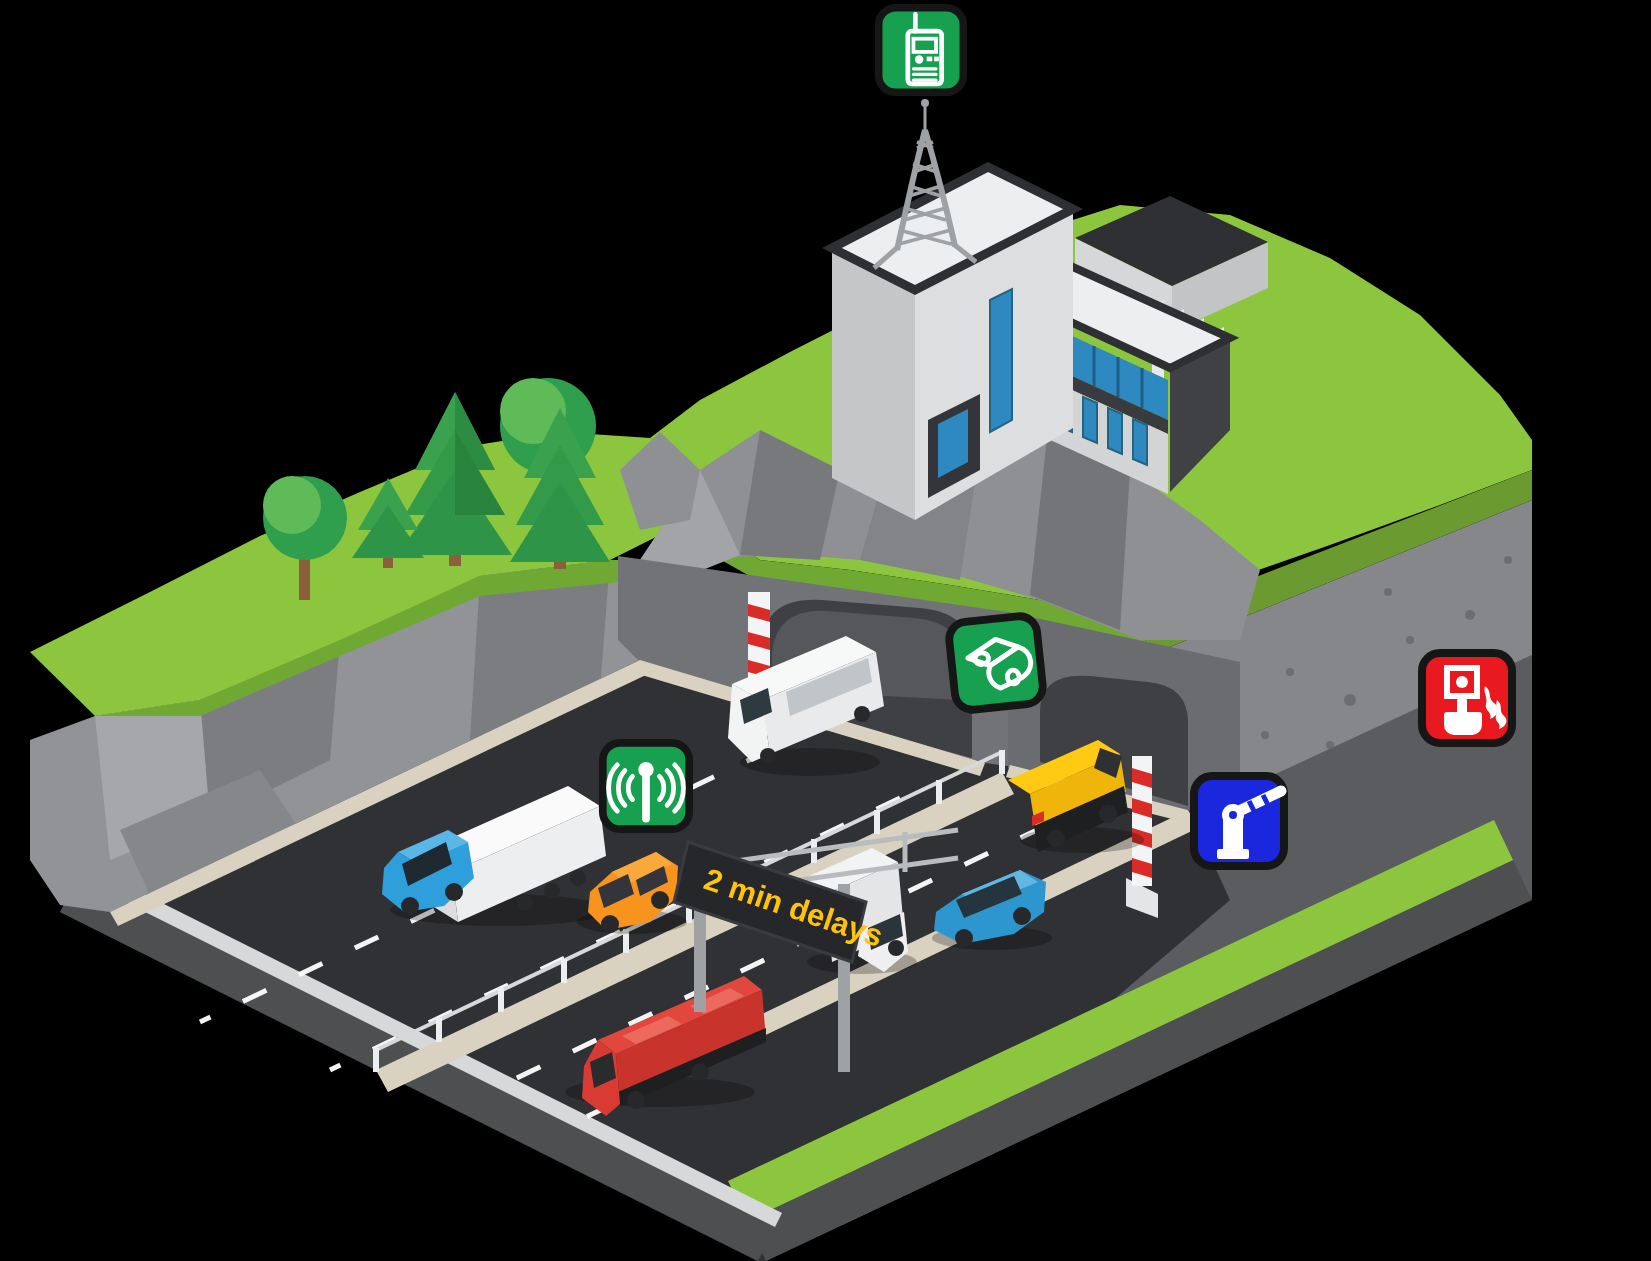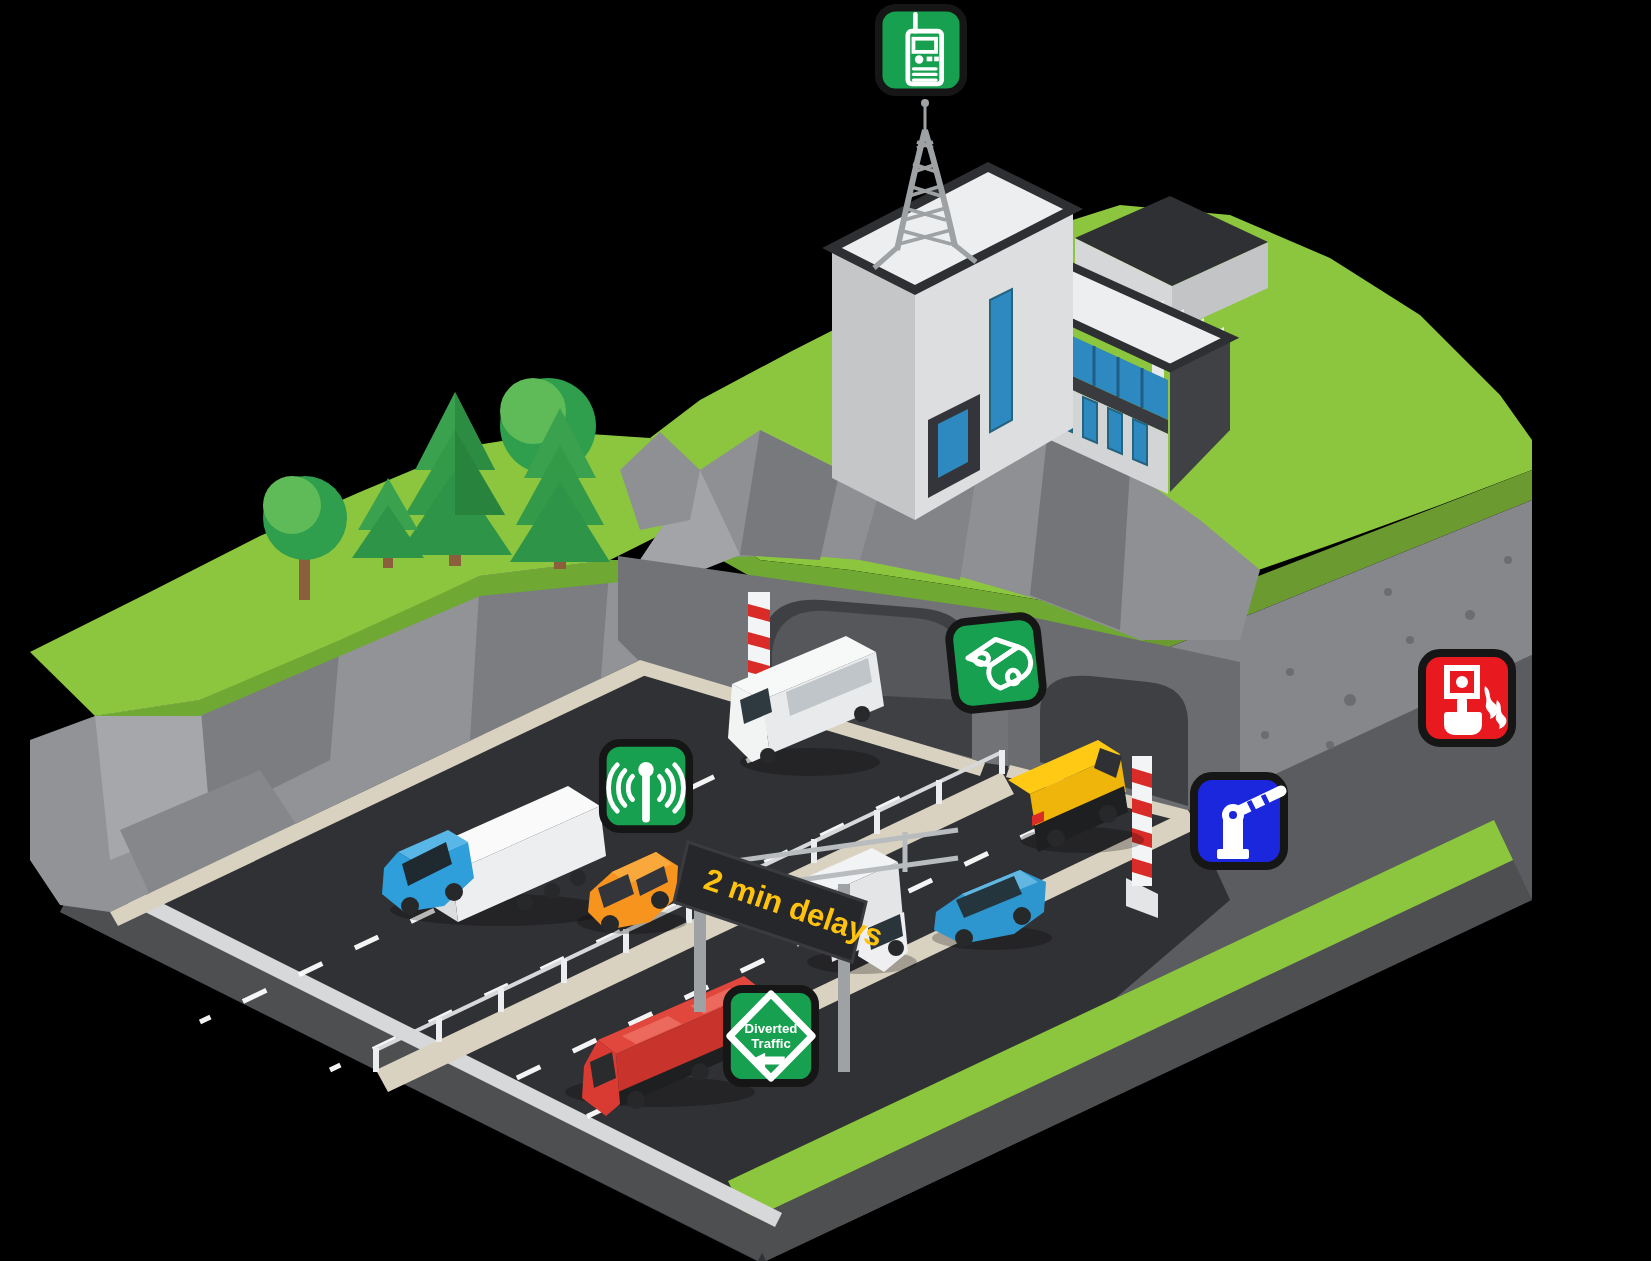--- a/index.html
+++ b/index.html
@@ -363,23 +363,14 @@
     </g>
     <line x1="46" y1="42" x2="92" y2="20" stroke="#FFFFFF" stroke-width="11" stroke-linecap="round"></line>
     <g stroke="#1B27DC" stroke-width="5">
       <line x1="60" y1="30" x2="66" y2="42"></line>
       <line x1="74" y1="24" x2="80" y2="36"></line>
     </g>
     <circle cx="44" cy="44" r="4" fill="#1B27DC"></circle>
   </svg>
 </div>
 
-<div class="badge" style="left:722px;top:984px;">
-  <svg width="98" height="104" viewBox="0 0 100 106">
-    <rect x="5" y="5" width="90" height="96" rx="16" stroke="#161616" stroke-width="8" fill="#17A050"></rect>
-    <path d="M50,10 L92,53 L50,96 L8,53 Z" fill="none" stroke="#FFFFFF" stroke-width="7" stroke-linejoin="round"></path>
-    <text x="50" y="50" text-anchor="middle" class="sign-text" font-size="13.5" fill="#FFFFFF">Diverted</text>
-    <text x="50" y="65" text-anchor="middle" class="sign-text" font-size="13.5" fill="#FFFFFF">Traffic</text>
-    <polygon fill="#FFFFFF" points="28,78 44,70 44,74 64,74 64,82 44,82 44,86"></polygon>
-  </svg>
-</div>
 
 </div>
 
 </body></html>

